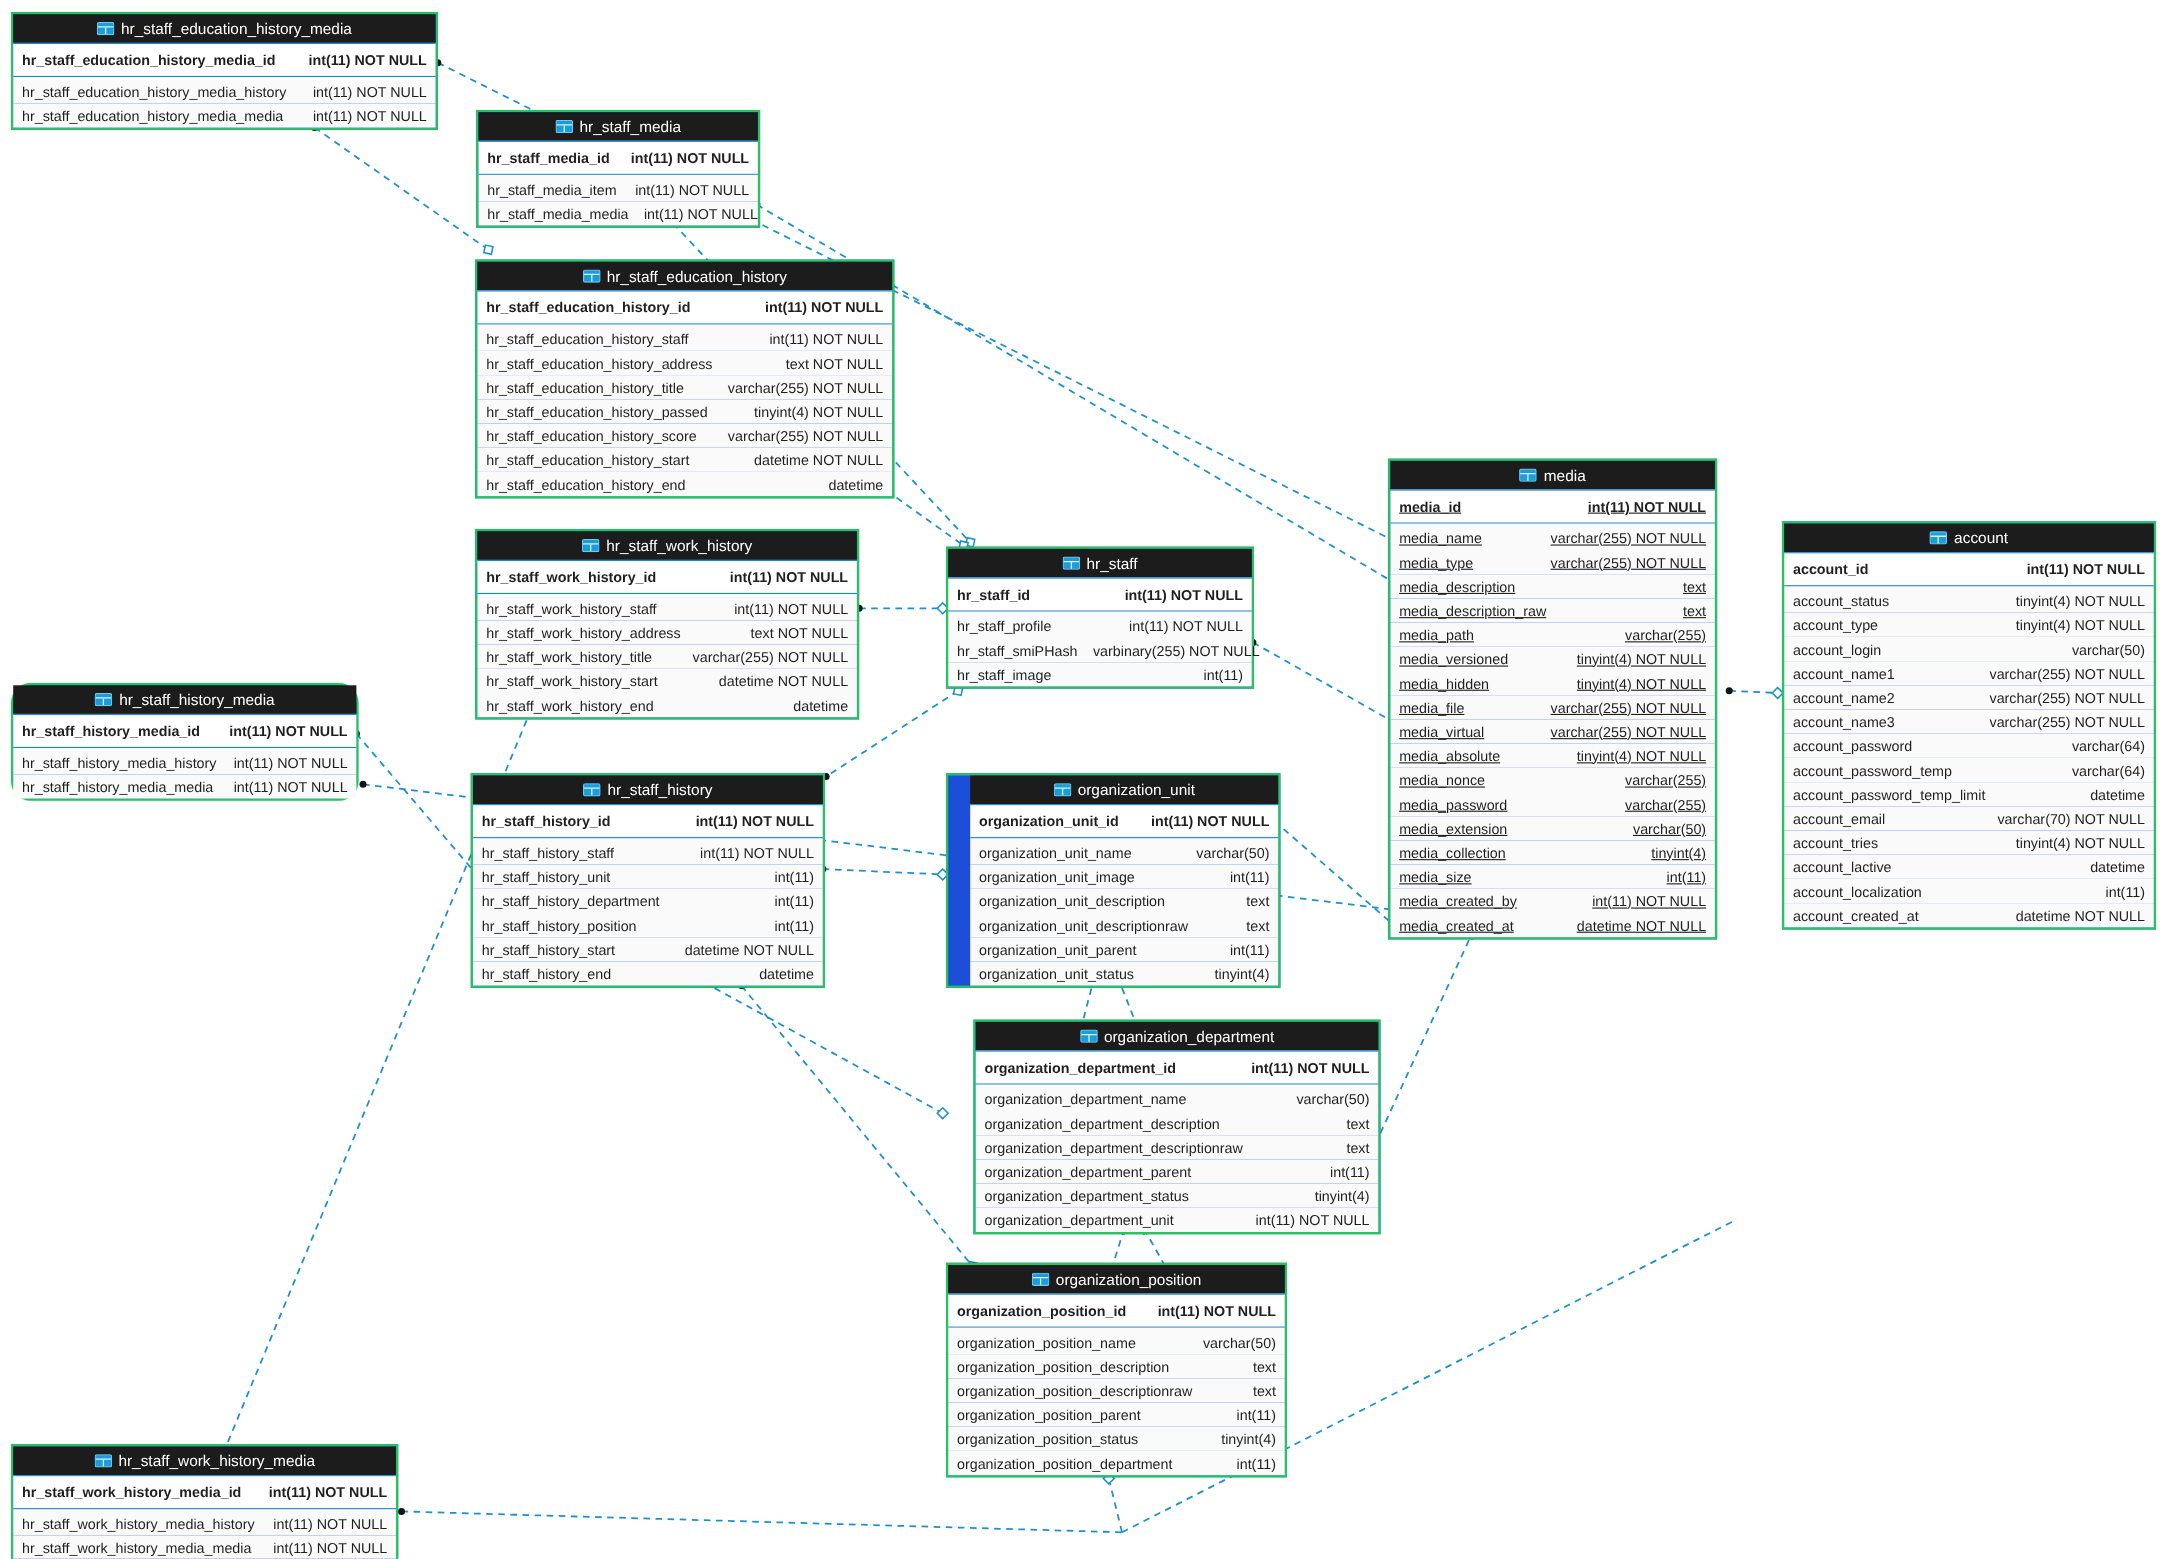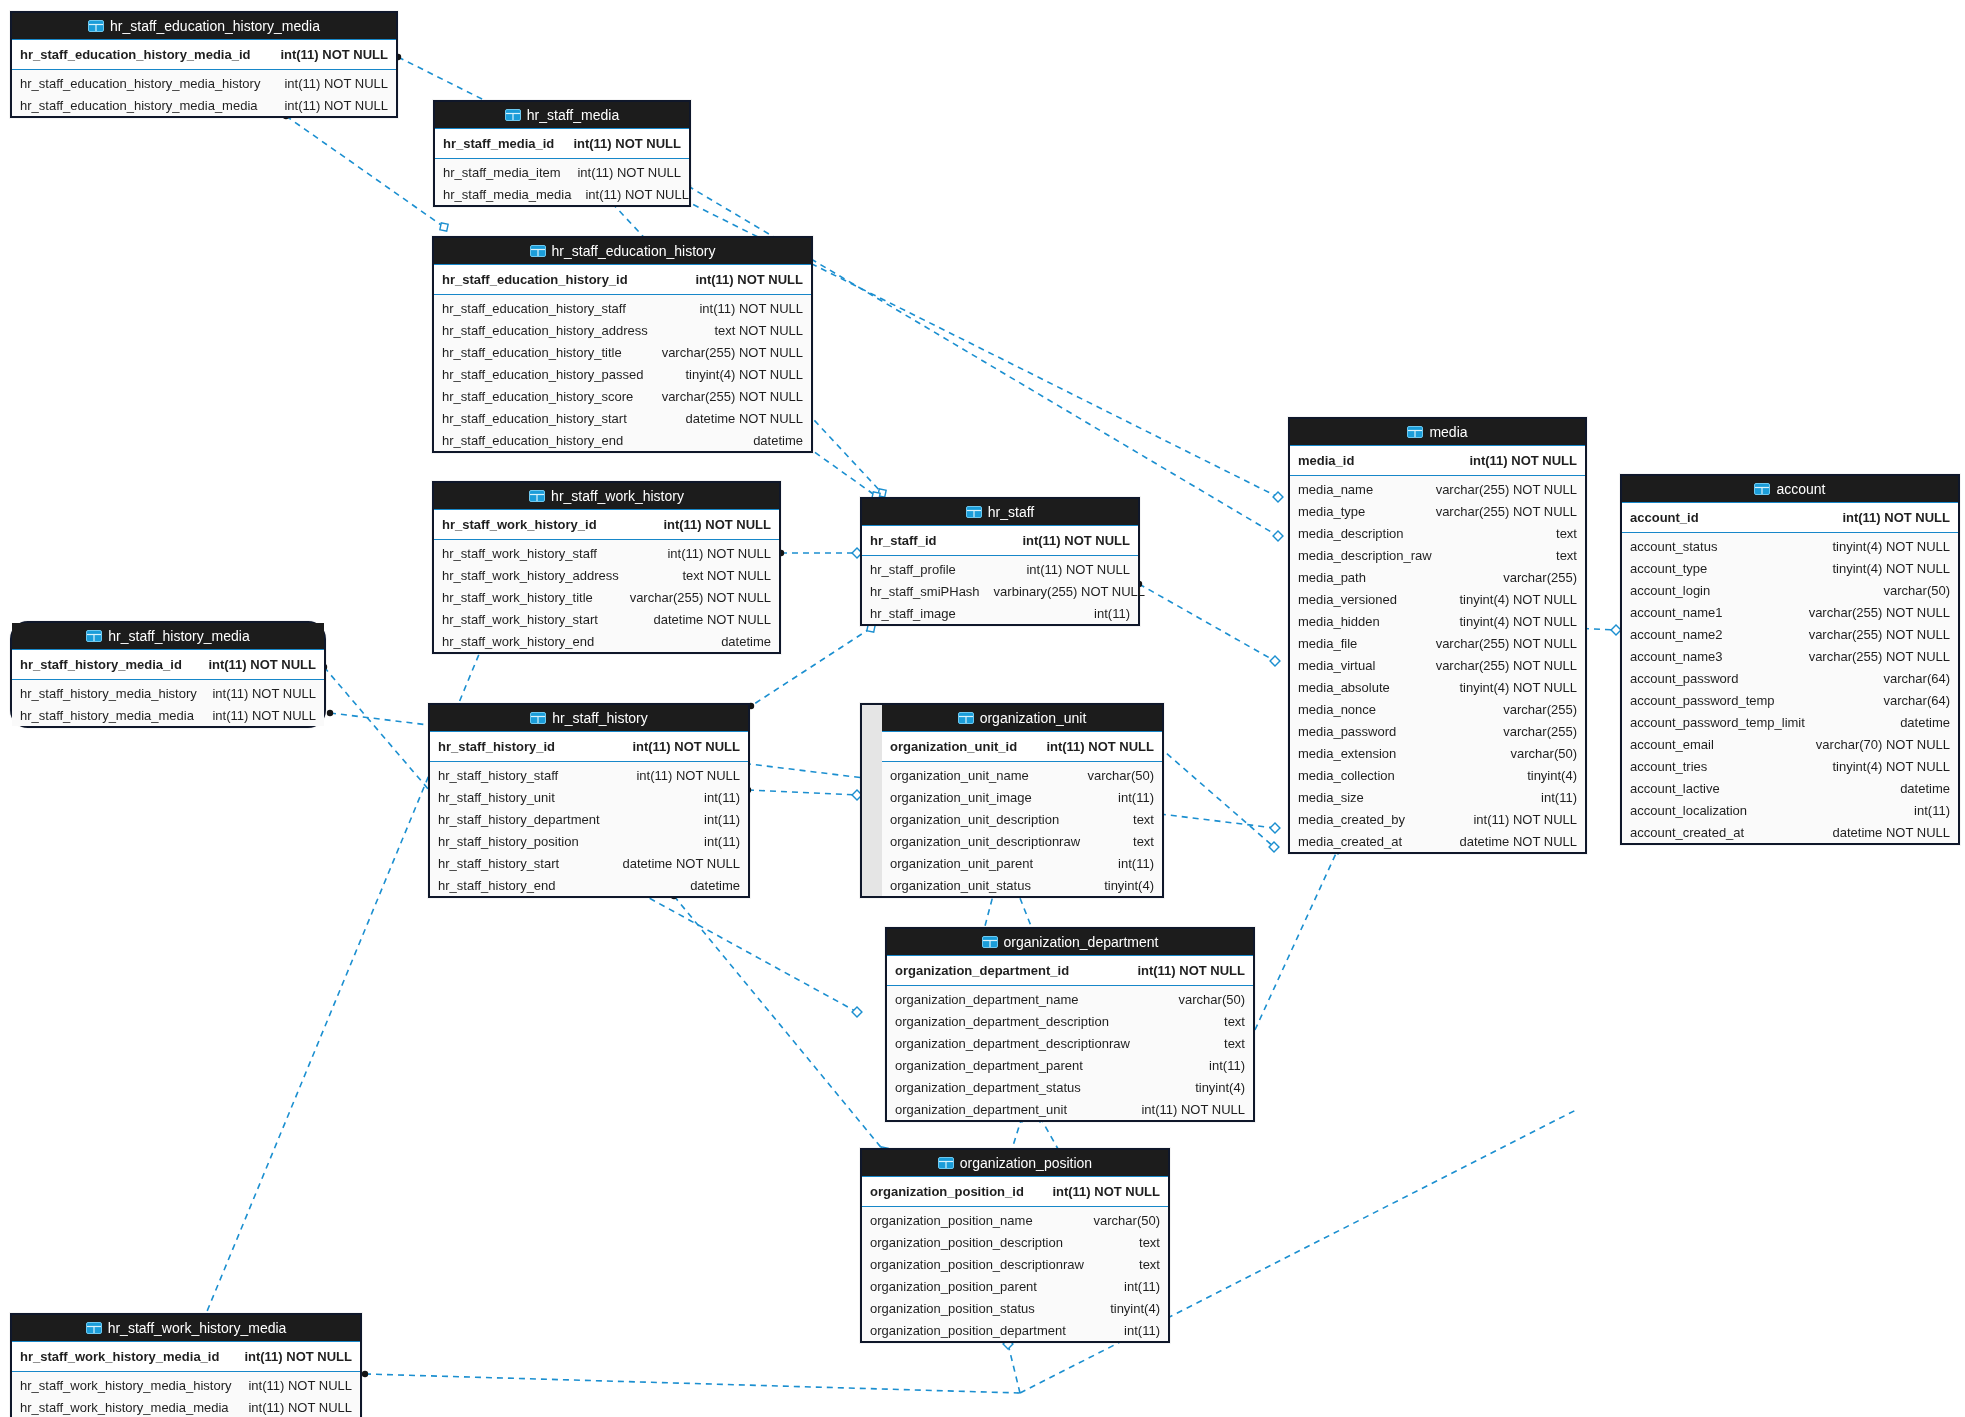--- a/index.html
+++ b/index.html
@@ -1,19 +1,19 @@
 <!DOCTYPE html>
 <html><head>
 <meta charset="utf-8">
 <style>
   html,body{margin:0;padding:0;background:#ffffff;}
   #canvas{position:relative;width:1965px;height:1417px;background:#ffffff;overflow:hidden;
           font-family:"Liberation Sans", sans-serif;}
   #rel-svg{position:absolute;left:0;top:0;z-index:0;}
-  .tbl{position:absolute;z-index:1;background:#e5e5e5;border:2px solid #0f172a;
+  .tbl{position:absolute;z-index:1;background:#1d4ed8;border:2px solid #22c55e;
        box-shadow:0 0 0 1px rgba(0,0,0,0.04);font-size:13px;color:#1f1f1f;}
   .thead{height:26px;background:#1c1c1c;color:#ffffff;display:flex;align-items:center;
          justify-content:center;gap:6px;font-size:14px;white-space:nowrap;overflow:hidden;}
   .ticon{flex:0 0 auto;display:block;}
   .trow{display:flex;justify-content:space-between;align-items:center;gap:14px;
         padding:0 8px;white-space:nowrap;height:22px;background:#fafafa;}
   .trow.pk{height:29px;background:#ffffff;font-weight:bold;
            border-top:1px solid #1787c9;border-bottom:1px solid #1787c9;}
   .tbody .trow:first-child{padding-top:2px;}
   .cname{flex:0 0 auto;}
@@ -420,21 +420,21 @@
         <div class="trow">
           <span class="cname">organization_position_status</span>
           <span class="ctype">tinyint(4)</span>
         </div>
         <div class="trow">
           <span class="cname">organization_position_department</span>
           <span class="ctype">int(11)</span>
         </div>
       </div>
     </div>
-    <div class="tbl" style="left: 1288px; top: 417px; width: 295px;">
+    <div class="tbl" style="left: 1262px; top: 417px; width: 295px; text-decoration: underline;">
       <div class="thead">
         <svg width="16" height="12" class="ticon">
           <rect x="0.5" y="0.5" width="15" height="11" rx="1.5" fill="#1b9dd9" stroke="#6ec8ef"></rect>
           <line x1="1" y1="4.5" x2="15" y2="4.5" stroke="#d9f2fc" stroke-width="1.2"></line>
           <line x1="8" y1="5" x2="8" y2="11" stroke="#d9f2fc" stroke-width="1.2"></line>
         </svg>
         <span class="ttitle">media</span>
       </div>
       <div class="trow pk">
         <span class="cname">media_id</span>

